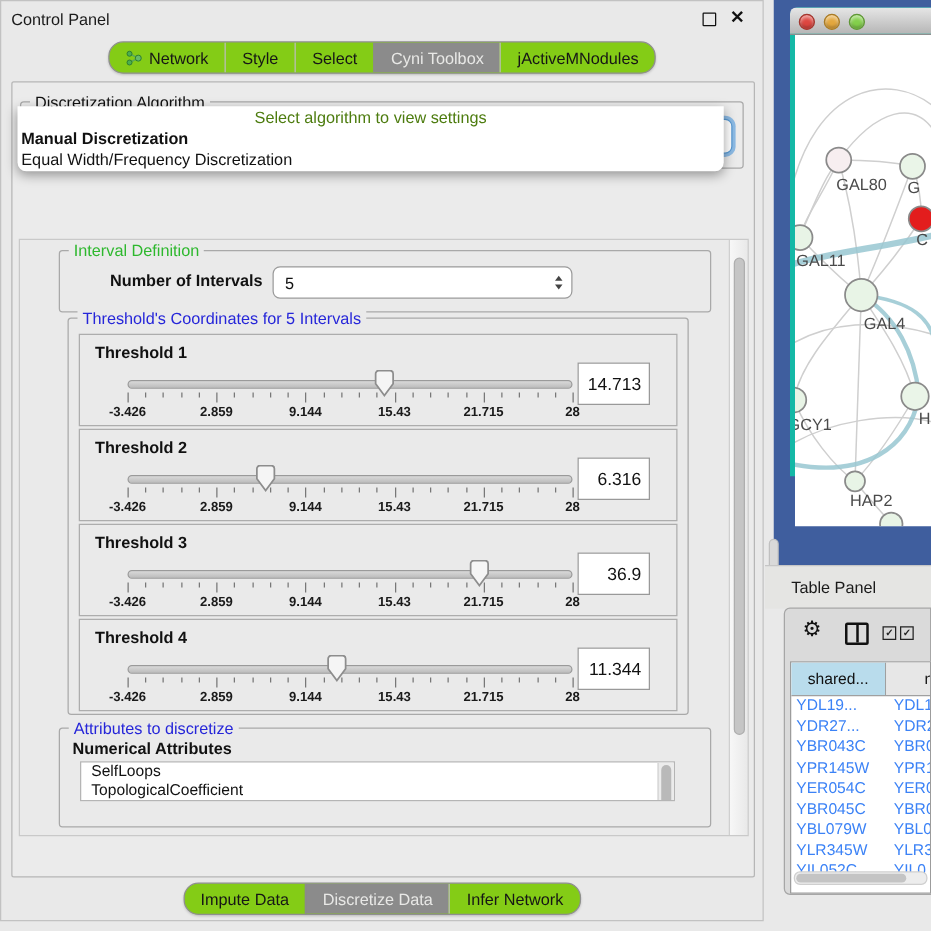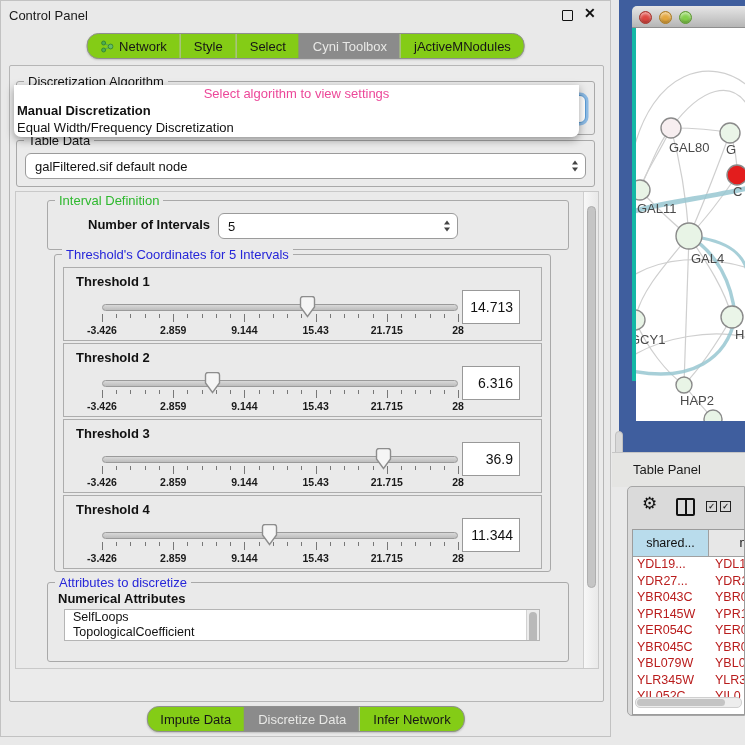--- a/index.html
+++ b/index.html
@@ -36,21 +36,21 @@
   .combo{position:absolute;background:#fff;border:1px solid #9b9b9b;border-radius:6px;font-size:13px;
          display:flex;align-items:center;padding:0 26px 0 9px;color:#111;box-sizing:border-box;}
   .stepper{position:absolute;right:7px;top:50%;transform:translateY(-50%);display:flex;flex-direction:column;gap:3px;}
   .arr-up{width:0;height:0;border-left:3.5px solid transparent;border-right:3.5px solid transparent;border-bottom:4.5px solid #444;}
   .arr-dn{width:0;height:0;border-left:3.5px solid transparent;border-right:3.5px solid transparent;border-top:4.5px solid #444;}
   #algCombo{left:8px;top:13px;right:8px;height:28px;border-color:#5a9bd4;
             box-shadow:0 0 0 2.5px rgba(100,165,225,.7);}
 
   #popup{position:absolute;left:13px;top:84px;width:565px;height:52px;background:#fff;
          border-radius:0 0 7px 7px;box-shadow:0 3px 9px rgba(0,0,0,.38);z-index:5;}
-  .dd-hint{position:absolute;left:0;right:0;top:1px;text-align:center;color:#ec4899;font-size:13px;}
+  .dd-hint{position:absolute;left:0;right:0;top:1px;text-align:center;color:#4d7c0f;font-size:13px;}
   .dd-item{position:absolute;left:3px;font-size:13px;color:#111;height:17px;line-height:17px;}
   .dd-item.bold{font-weight:bold;}
 
   #tdGrp{left:15px;top:139px;width:579px;height:47px;}
   #tdCombo{left:8px;top:12px;right:8px;height:26px;}
 
   #scrollRegion{position:absolute;left:14px;top:190px;width:584px;height:478px;background:#eaeaea;
                 border:1px solid #c9c9c9;box-sizing:border-box;overflow:hidden;}
   #scrollRegion .grp-title{background:#eaeaea;}
 
@@ -116,21 +116,21 @@
   .chk{position:absolute;top:14px;width:9px;height:9px;border:1.5px solid #222;font-size:8px;line-height:9px;
        text-align:center;font-weight:bold;color:#222;}
   #chk1{left:78px;} #chk2{left:92px;}
   #tblArea{position:absolute;left:4px;top:42px;width:113px;height:186px;background:#fff;
            border:1px solid #9c9c9c;overflow:hidden;box-sizing:border-box;}
   #tblHead{display:flex;height:26px;border-bottom:1px solid #a0a0a0;font-size:12.5px;color:#111;}
   .th{width:76px;flex:none;display:flex;align-items:center;justify-content:center;
       border-right:1px solid #a0a0a0;background:#e7e7e7;box-sizing:border-box;}
   .th.hl{background:#b9dcec;}
   #tblRows{position:absolute;left:0;right:0;top:26px;}
-  .trow{display:flex;height:16.5px;align-items:center;font-size:12.5px;color:#b91c1c;}
+  .trow{display:flex;height:16.5px;align-items:center;font-size:12.5px;color:#3b82f6;}
   .tc1{width:76px;flex:none;padding-left:4px;box-sizing:border-box;overflow:hidden;white-space:nowrap;}
   .tc2{padding-left:6px;white-space:nowrap;}
   #hScroll{position:absolute;left:2px;top:167px;width:107px;height:11px;background:#ededed;
            border:1px solid #cfcfcf;border-radius:5px;box-sizing:border-box;}
   #hThumb{position:absolute;left:1px;top:1px;width:88px;height:7px;background:#c4c4c4;border-radius:4px;}
 
   #splitHandle{position:absolute;left:615px;top:431px;width:8px;height:47px;background:#d9d9d9;
                border:1px solid #c0c0c0;border-radius:4px;box-sizing:border-box;}
 </style>
 </head>
@@ -183,30 +183,20 @@
     </div>
 
     <div id="popup">
       <div class="dd-hint">Select algorithm to view settings</div>
       <div id="ddOptions">
           <div class="dd-item bold" style="top: 17px;">Manual Discretization</div>
           <div class="dd-item" style="top: 34px;">Equal Width/Frequency Discretization</div>
         </div>
     </div>
 
-    <div id="tdGrp" class="grp">
-      <span class="grp-title t-black">Table Data</span>
-      <div id="tdCombo" class="combo">
-        <span>galFiltered.sif default node</span>
-        <span class="stepper">
-            <span class="arr-up"></span>
-            <span class="arr-dn"></span>
-          </span>
-      </div>
-    </div>
 
     <div id="scrollRegion">
       <div id="intGrp" class="grp">
         <span class="grp-title t-green">Interval Definition</span>
         <span id="intLabel">Number of Intervals</span>
         <div id="intCombo" class="combo">
           <span>5</span>
           <span class="stepper">
               <span class="arr-up"></span>
               <span class="arr-dn"></span>

